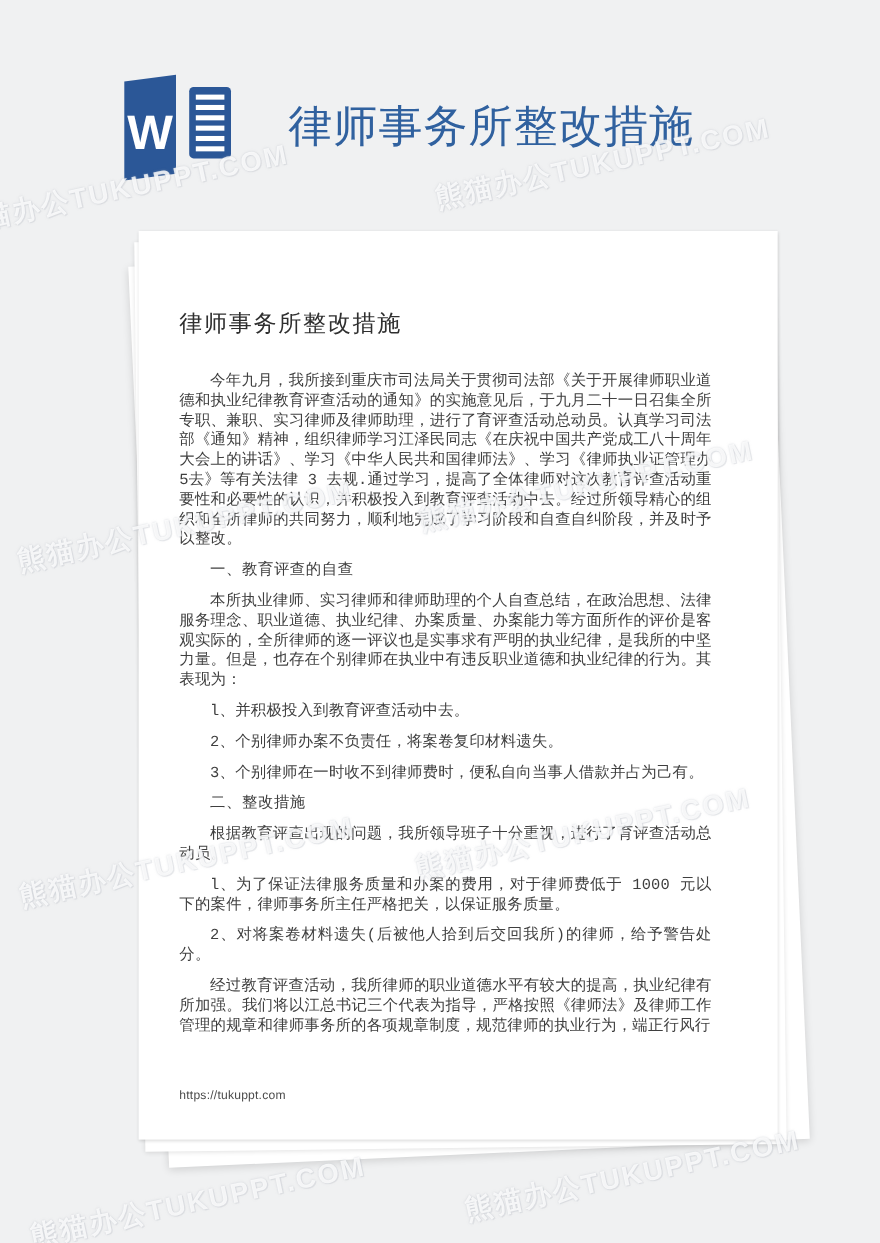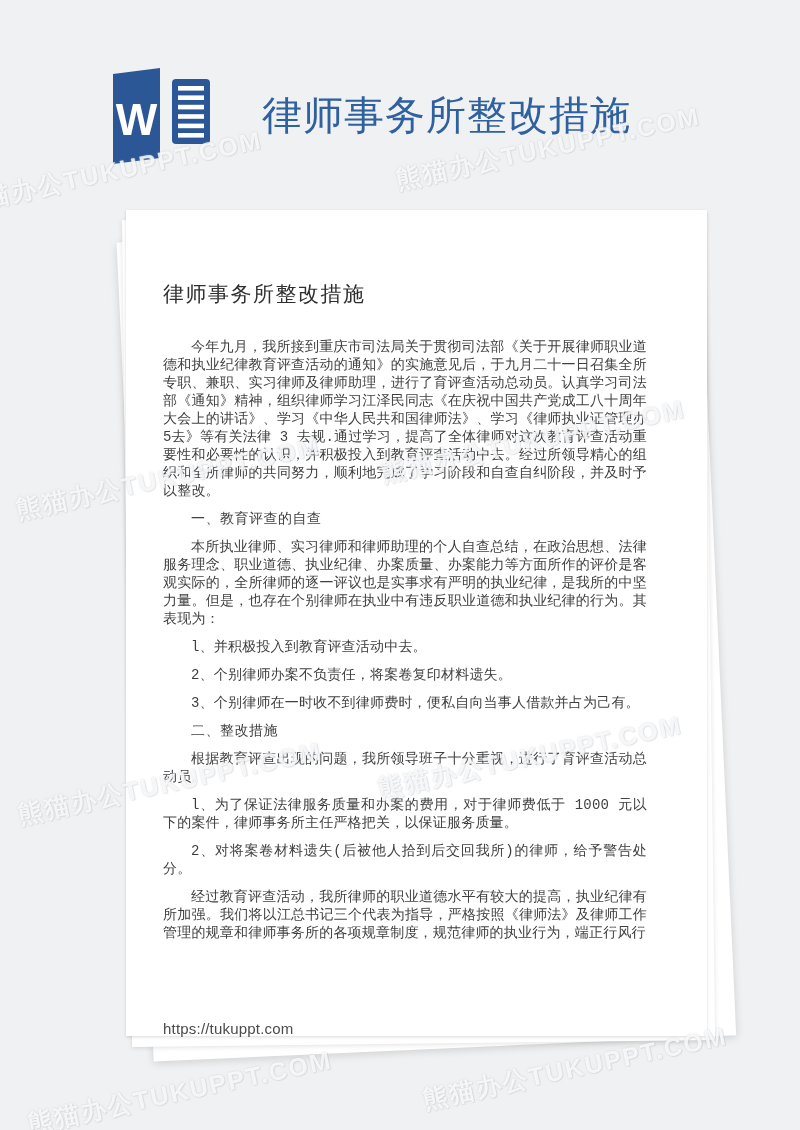--- a/index.html
+++ b/index.html
@@ -46,21 +46,21 @@
   .blk{
     margin:10px 0;text-indent:2em;
     font-family:Liberation Mono, monospace;
     font-size:14px;line-height:18px;letter-spacing:0.2px;
     text-align:justify;
   }
   .blk-heading{letter-spacing:0.5px;}
   .page-footer{
     position:absolute;left:37px;top:780px;
     font-family:"Liberation Sans","DejaVu Sans",sans-serif;
-    font-size:15px;color:#4b4b4b;letter-spacing:0.2px;margin-top:30px;
+    font-size:11px;color:#4b4b4b;letter-spacing:0.2px;
   }
 
   
   .wm-layer{position:absolute;left:0;top:0;width:800px;height:1130px;pointer-events:none;z-index:50;}
   .wm{
     position:absolute;white-space:nowrap;
     transform:translate(-50%,-50%) rotate(-12deg);
     font-family:"Liberation Sans","DejaVu Sans",sans-serif;
     font-size:25px;font-weight:bold;letter-spacing:2px;
     color:rgba(255,255,255,0.8);

